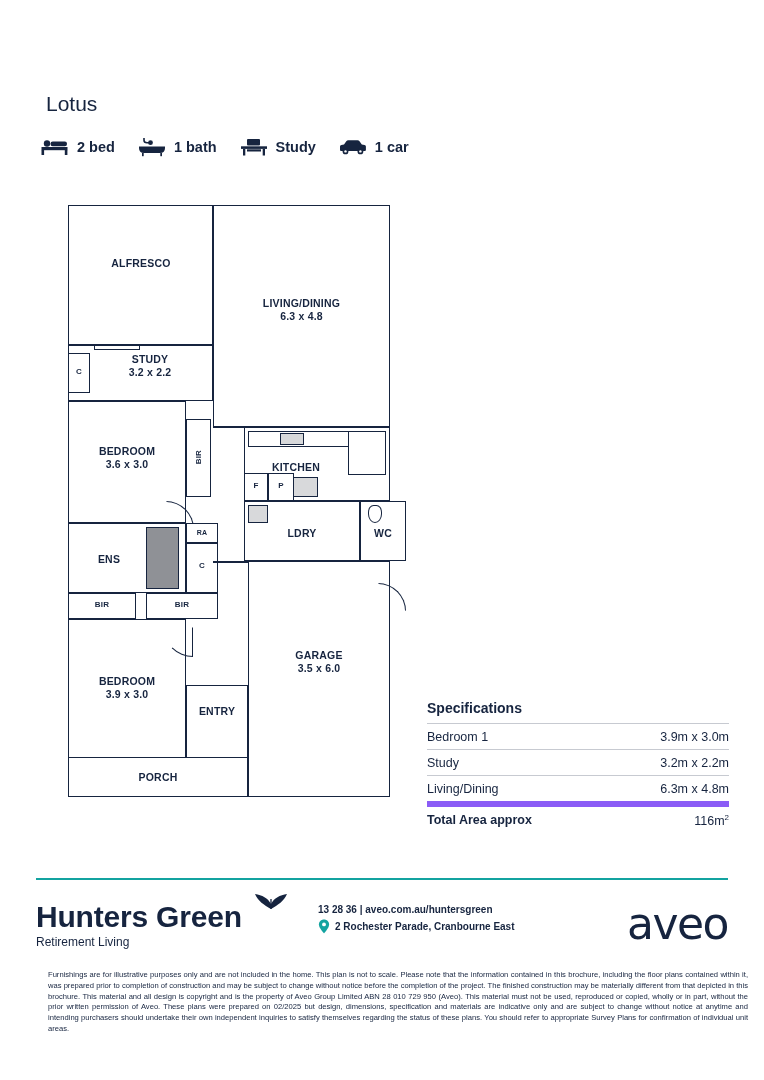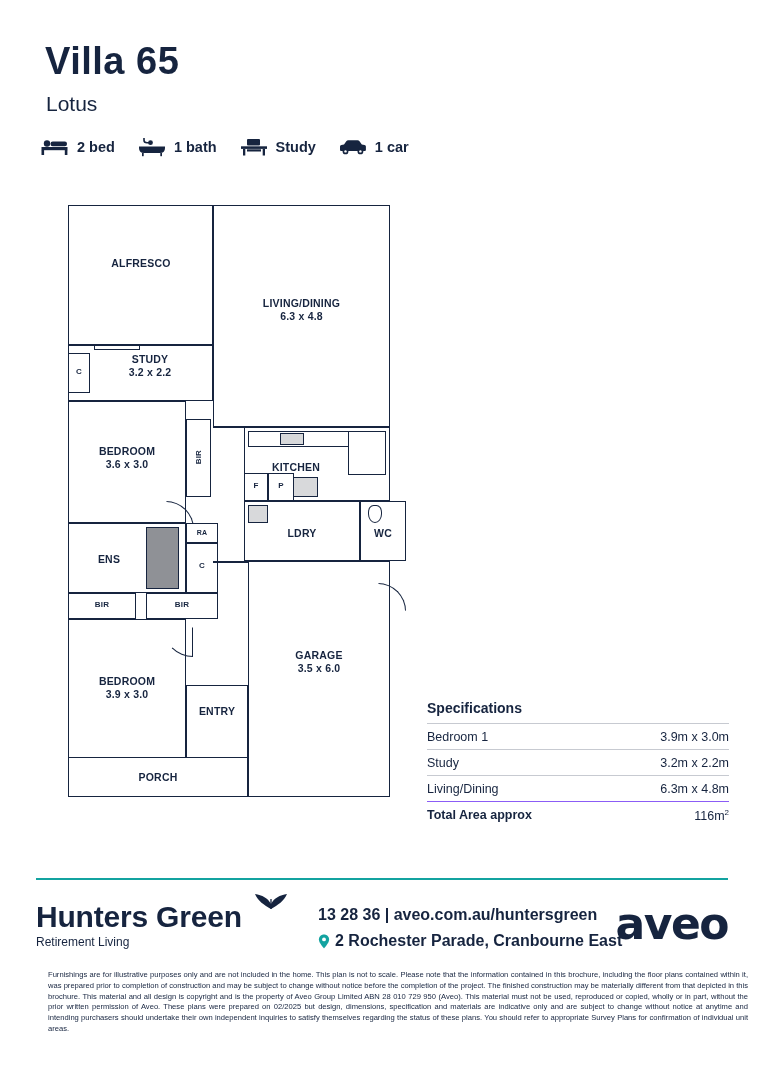--- a/index.html
+++ b/index.html
@@ -75,64 +75,63 @@
   .specs {
     position: absolute; left: 427px; top: 700px; width: 302px;
     font-size: 12.5px; color: #16243f;
   }
   .specs h3 { margin: 0 0 7px 0; font-size: 14px; font-weight: bold; }
   .spec-row {
     display: flex; justify-content: space-between;
     padding: 6px 0 5px 0;
     border-top: 1px solid #c7cad1;
   }
-  .spec-row.total { font-weight: bold; border-top: 1px solid #8b5cf6; }
+  .spec-row.total { font-weight: bold; border-top: 6px solid #8b5cf6; }
   .spec-row .v { font-weight: normal; }
   .spec-row.total .v { font-weight: normal; }
   sup { font-size: 8px; vertical-align: super; }
 
   
   .rule {
     position: absolute; left: 36px; top: 878px; width: 692px; height: 2px;
     background: #13a3a0;
   }
   .hg {
     position: absolute; left: 36px; top: 900px;
   }
   .hg .name { font-size: 30px; font-weight: bold; color: #16243f; letter-spacing: -0.2px; }
   .hg .tag { font-size: 12px; color: #16243f; margin-top: 1px; }
   .leaf { position: absolute; left: 214px; top: -9px; }
 
   .contact {
     position: absolute; left: 318px; top: 902px;
-    font-size: 16px; font-weight: bold; color: #16243f;
+    font-size: 10px; font-weight: bold; color: #16243f;
     line-height: 1.65;
   }
   .contact .line2 { display: flex; align-items: center; }
   .pin { margin-right: 5px; display: inline-flex; }
 
   .aveo {
     position: absolute; right: 36px; top: 898px;
-    font-size: 44px; font-weight: bold; color: #16243f;
+    font-size: 44px; font-weight: normal; color: #16243f;
     letter-spacing: -1.5px;
     font-family: "DejaVu Sans", sans-serif;
   }
 
   .disclaimer {
     position: absolute; left: 48px; top: 970px; width: 700px;
     font-size: 7.6px; line-height: 1.42; color: #16243f;
     text-align: justify;
   }
 </style>
 </head>
 <body>
 
 <div class="page">
 
-  <div class="title">Villa 65</div>
   <div class="subtitle">Lotus</div>
 
   <div class="features">
     <div class="feat">
       <span class="ic">
         <svg width="28" height="20" viewBox="0 0 28 20">
           <circle cx="6" cy="6.5" r="3.2" fill="#16243f"></circle>
           <rect x="9.5" y="4.5" width="16.5" height="4.8" rx="2.2" fill="#16243f"></rect>
           <rect x="0.5" y="10" width="26" height="3.2" fill="#16243f"></rect>
           <rect x="0.5" y="13" width="2.6" height="5" fill="#16243f"></rect>

